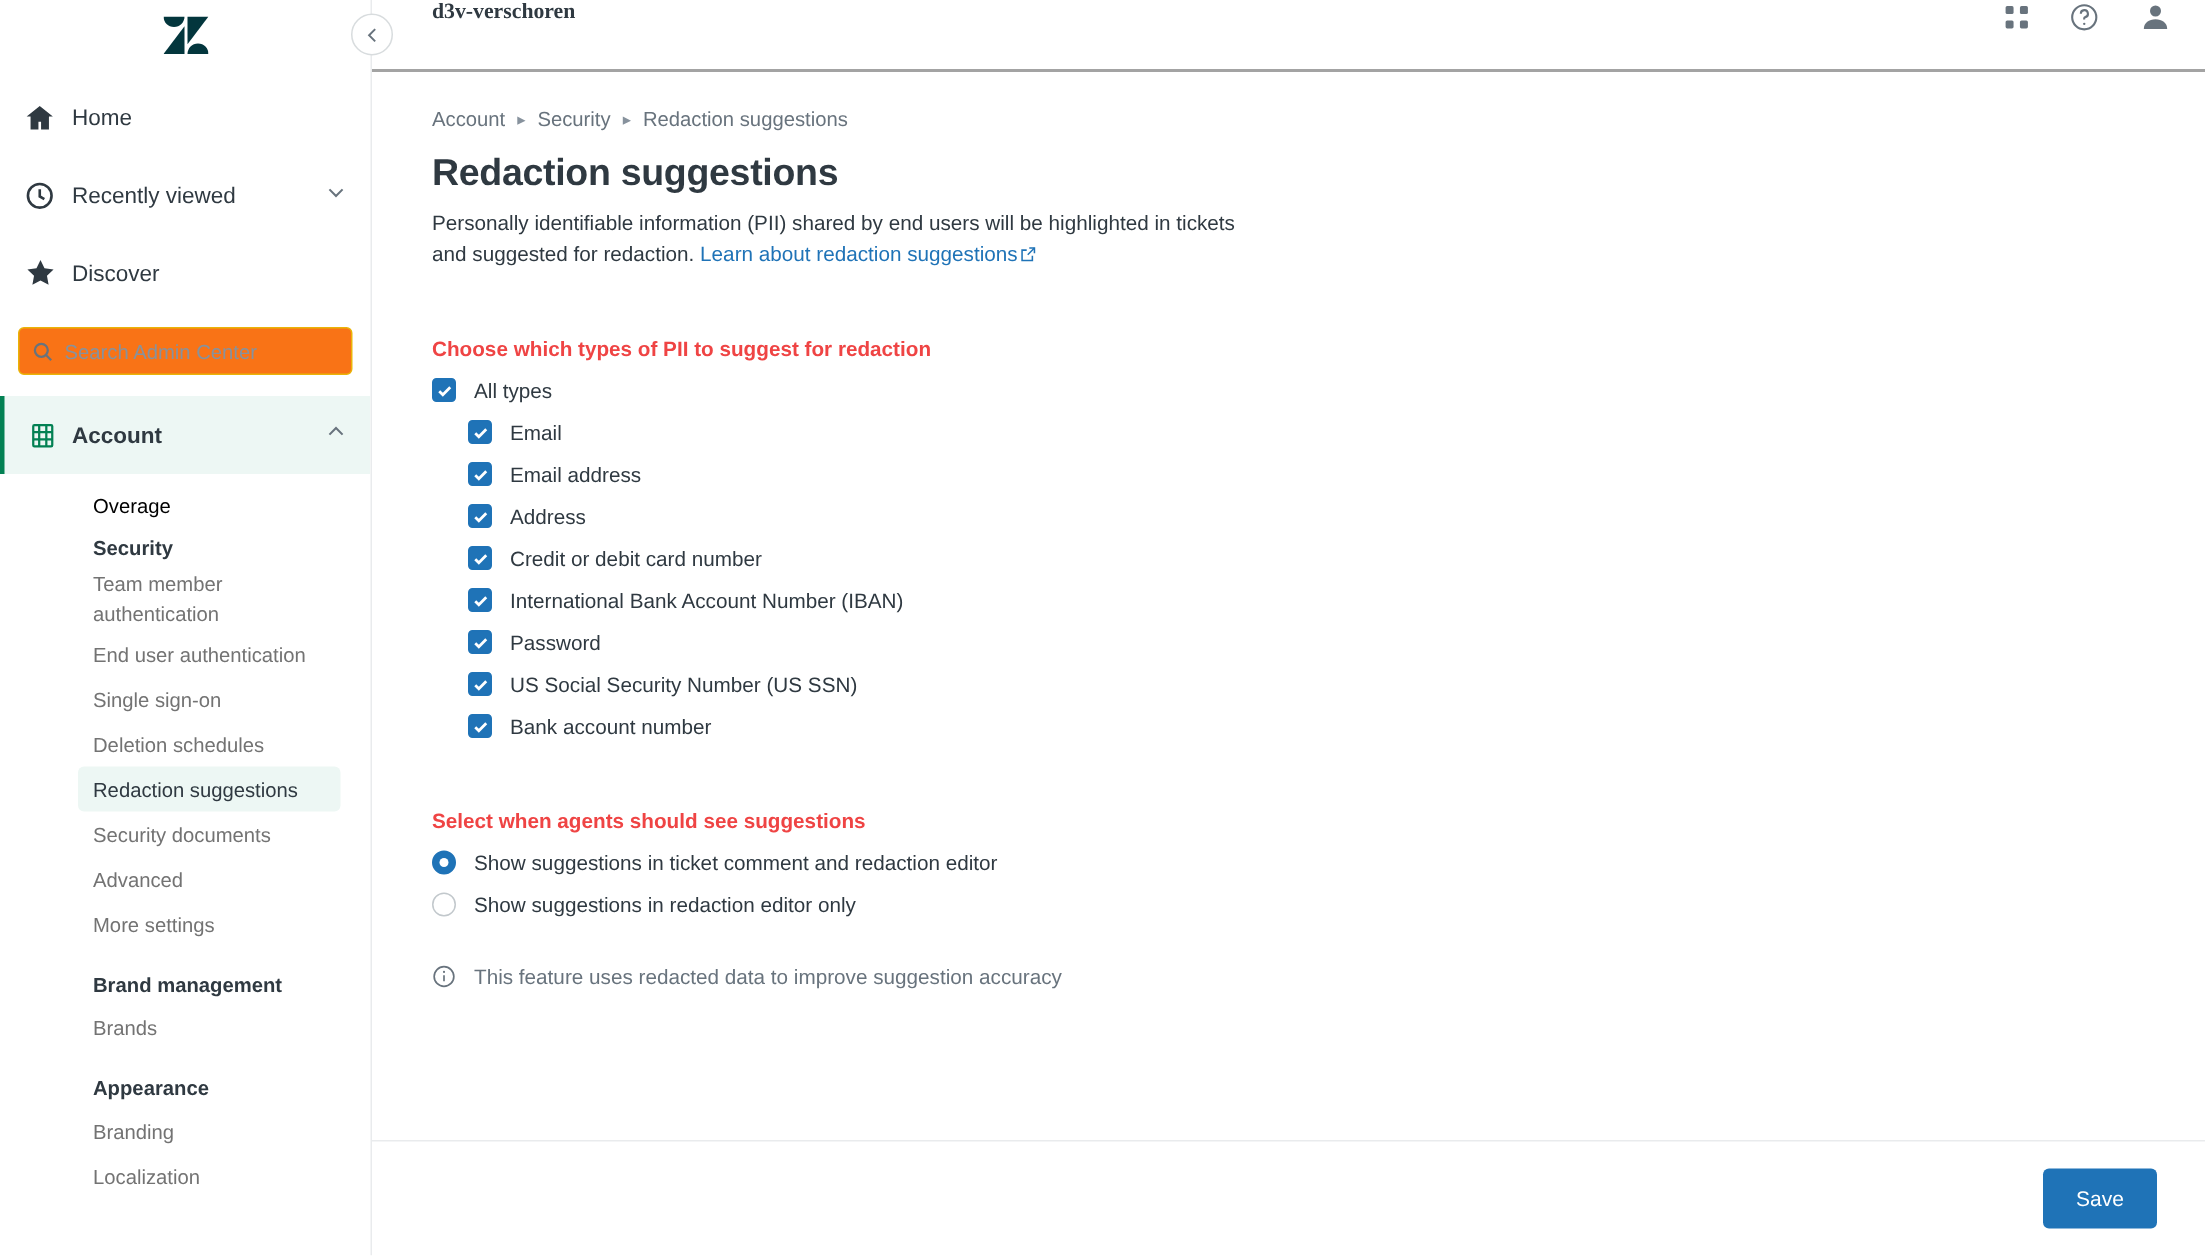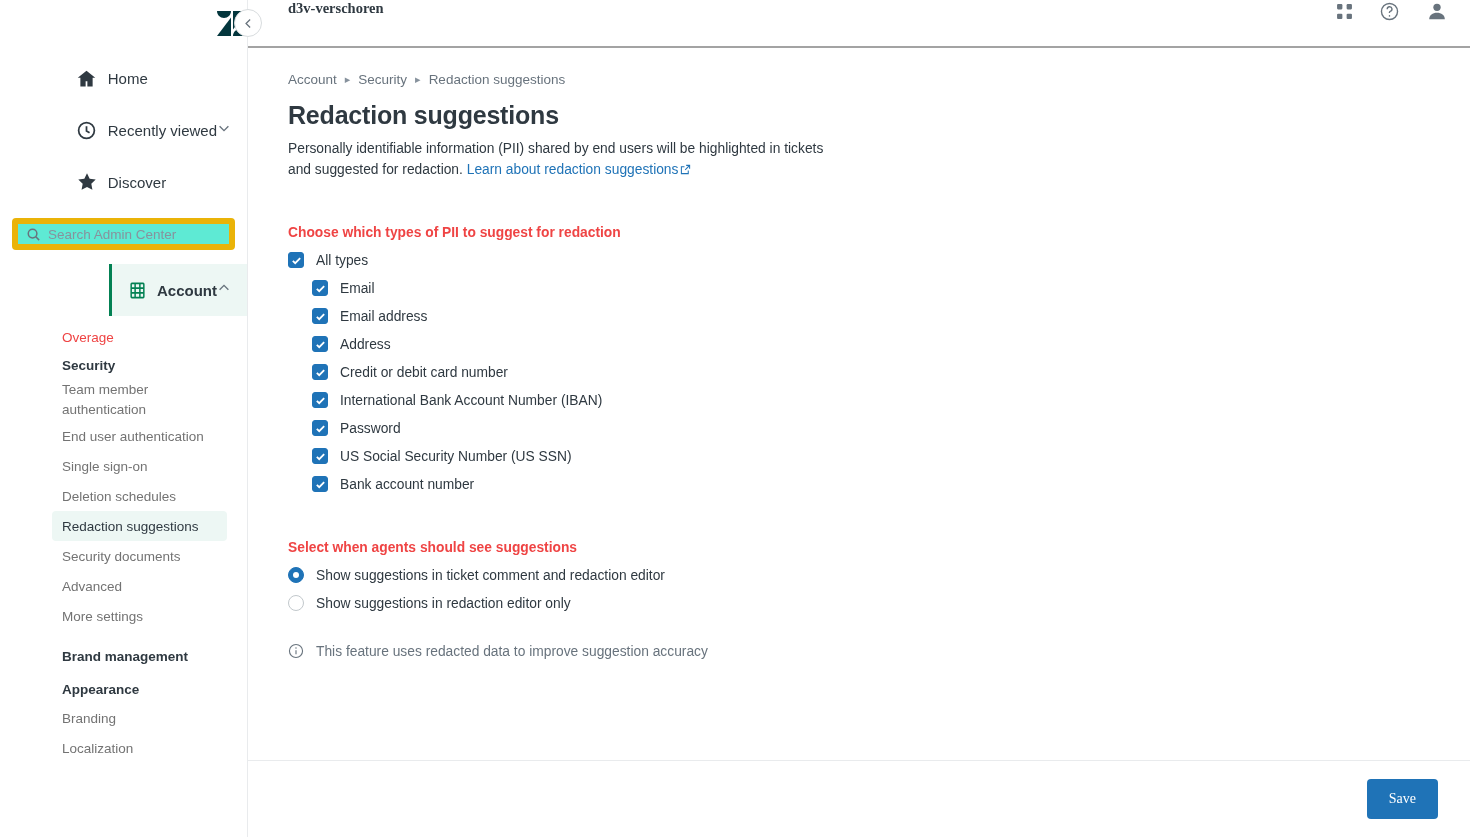--- a/index.html
+++ b/index.html
@@ -13,43 +13,42 @@
   .app { display: flex; width: 1470px; height: 837px; position: relative; }
 
   
   .sidebar {
     width: 248px; height: 837px;
     background: #fff;
     border-right: 1px solid #e9ebed;
     display: flex; flex-direction: column;
     flex: 0 0 248px;
     overflow: hidden;
-    align-items: flex-end;
   }
   .logo-row {
     height: 48px; display: flex; align-items: center; justify-content: center;
   }
   .zendesk-logo { width: 30px; height: 26px; display: block; }
 
   .nav-top { padding-top: 4px; }
   .nav-item {
     display: flex; align-items: center;
     height: 52px;
     padding: 0 16px;
     cursor: pointer;
   }
   .nav-item .ic { width: 32px; display: flex; align-items: center; justify-content: flex-start; color: #2f3941; }
   .nav-label { font-size: 15px; color: #2f3941; }
   .chev { margin-left: auto; color: #68737d; }
 
   .search-wrap { padding: 10px 12px 14px 12px; }
   .search-box {
     display: flex; align-items: center;
-    height: 32px; border: 6px solid #eab308; border-radius: 4px;
-    padding: 0 8px; background: #5eead4;
+    height: 32px; border: 1px solid #eab308; border-radius: 4px;
+    padding: 0 8px; background: #f97316;
   }
   .search-box .sic { color: #68737d; display: flex; align-items: center; margin-right: 7px; }
   .search-box input {
     border: none; outline: none; font-size: 13.5px; width: 100%;
     font-family: "Liberation Sans", sans-serif; color: #2f3941; background: transparent;
   }
   .search-box input::placeholder { color: #87929d; }
 
   .account-row {
     display: flex; align-items: center;
@@ -60,21 +59,21 @@
   }
   .account-row .ic { width: 29px; display: flex; align-items: center; color: #038153; }
   .account-row .nav-label { font-weight: 700; font-size: 15px; }
 
   .sub-list { padding-top: 6px; }
   .sub-item {
     height: 30px; display: flex; align-items: center;
     padding-left: 62px; font-size: 13.5px; color: #737373;
     cursor: pointer;
   }
-  .sub-item.muted { color: #ef4444; }
+  .sub-item.muted { color: #000000; }
   .sub-item.twoline { height: 42px; line-height: 1.45; display: block; padding-top: 1px; padding-right: 12px; }
   .sub-item.selected {
     background: #edf7f4; border-radius: 4px;
     margin: 0 20px 0 52px; padding-left: 10px;
     color: #2f3941;
   }
   .sub-head {
     font-size: 13.5px; font-weight: 700; color: #2f3941;
     padding-left: 62px; margin-top: 18px; margin-bottom: 6px;
   }
@@ -136,21 +135,21 @@
   .note .ic { margin-right: 12px; display: flex; align-items: center; }
 
   .footer {
     height: 77px; border-top: 1px solid #e9ebed;
     display: flex; align-items: center; justify-content: flex-end;
     padding: 0 32px;
   }
   .save-btn {
     background: #1f73b7; color: #fff; border: none; border-radius: 4px;
     height: 40px; padding: 0 22px; font-size: 14px;
-    font-family: Liberation Serif, serif; cursor: pointer;
+    font-family: Liberation Sans, sans-serif; cursor: pointer;
   }
 </style>
 </head>
 <body>
 
 <div class="app">
 
   <aside class="sidebar">
 
     <div class="logo-row">
@@ -227,20 +226,21 @@
       <div class="sub-head first">Security</div>
       <div class="sub-item twoline">Team member authentication</div>
       <div class="sub-item">End user authentication</div>
       <div class="sub-item">Single sign-on</div>
       <div class="sub-item">Deletion schedules</div>
       <div class="sub-item selected">Redaction suggestions</div>
       <div class="sub-item">Security documents</div>
       <div class="sub-item">Advanced</div>
       <div class="sub-item">More settings</div>
       <div class="sub-head">Brand management</div>
+      <div class="sub-item">Brands</div>
       <div class="sub-head">Appearance</div>
       <div class="sub-item">Branding</div>
       <div class="sub-item">Localization</div>
     </div>
   </aside>
 
   <section class="main">
 
     <div class="collapse-btn">
       <svg width="13" height="13" viewBox="0 0 16 16" fill="none" stroke="currentColor" stroke-width="1.6">

